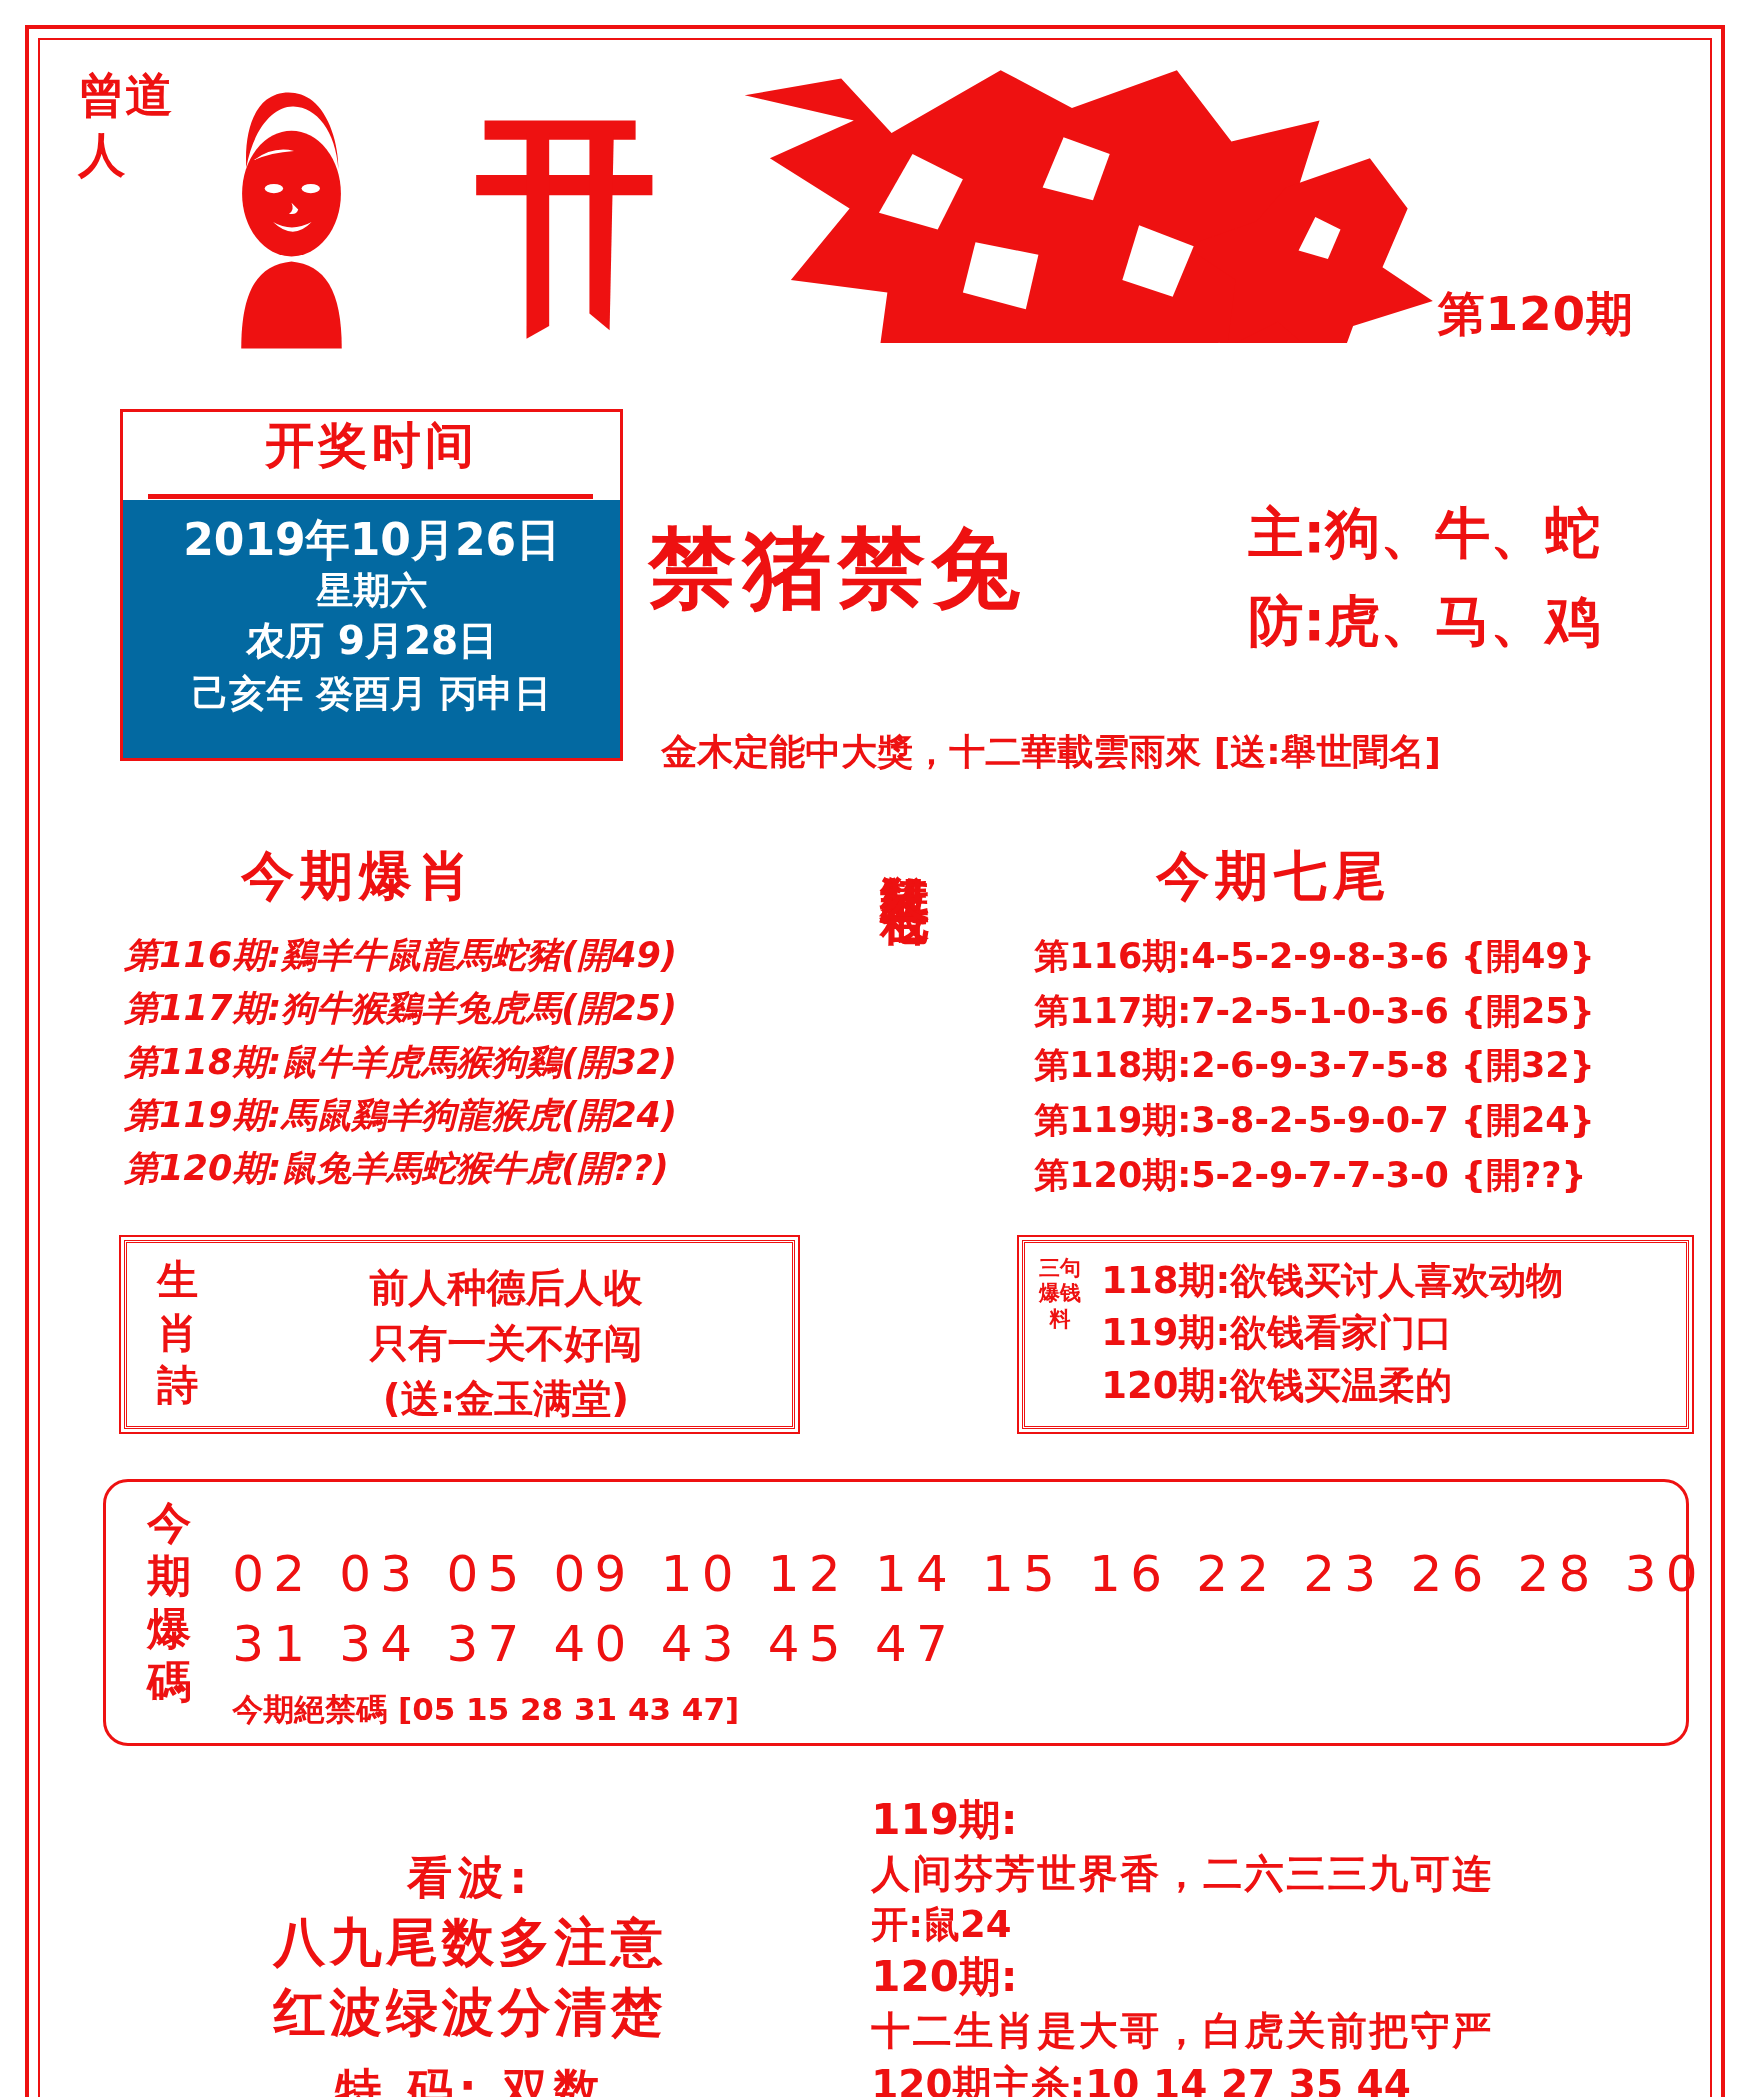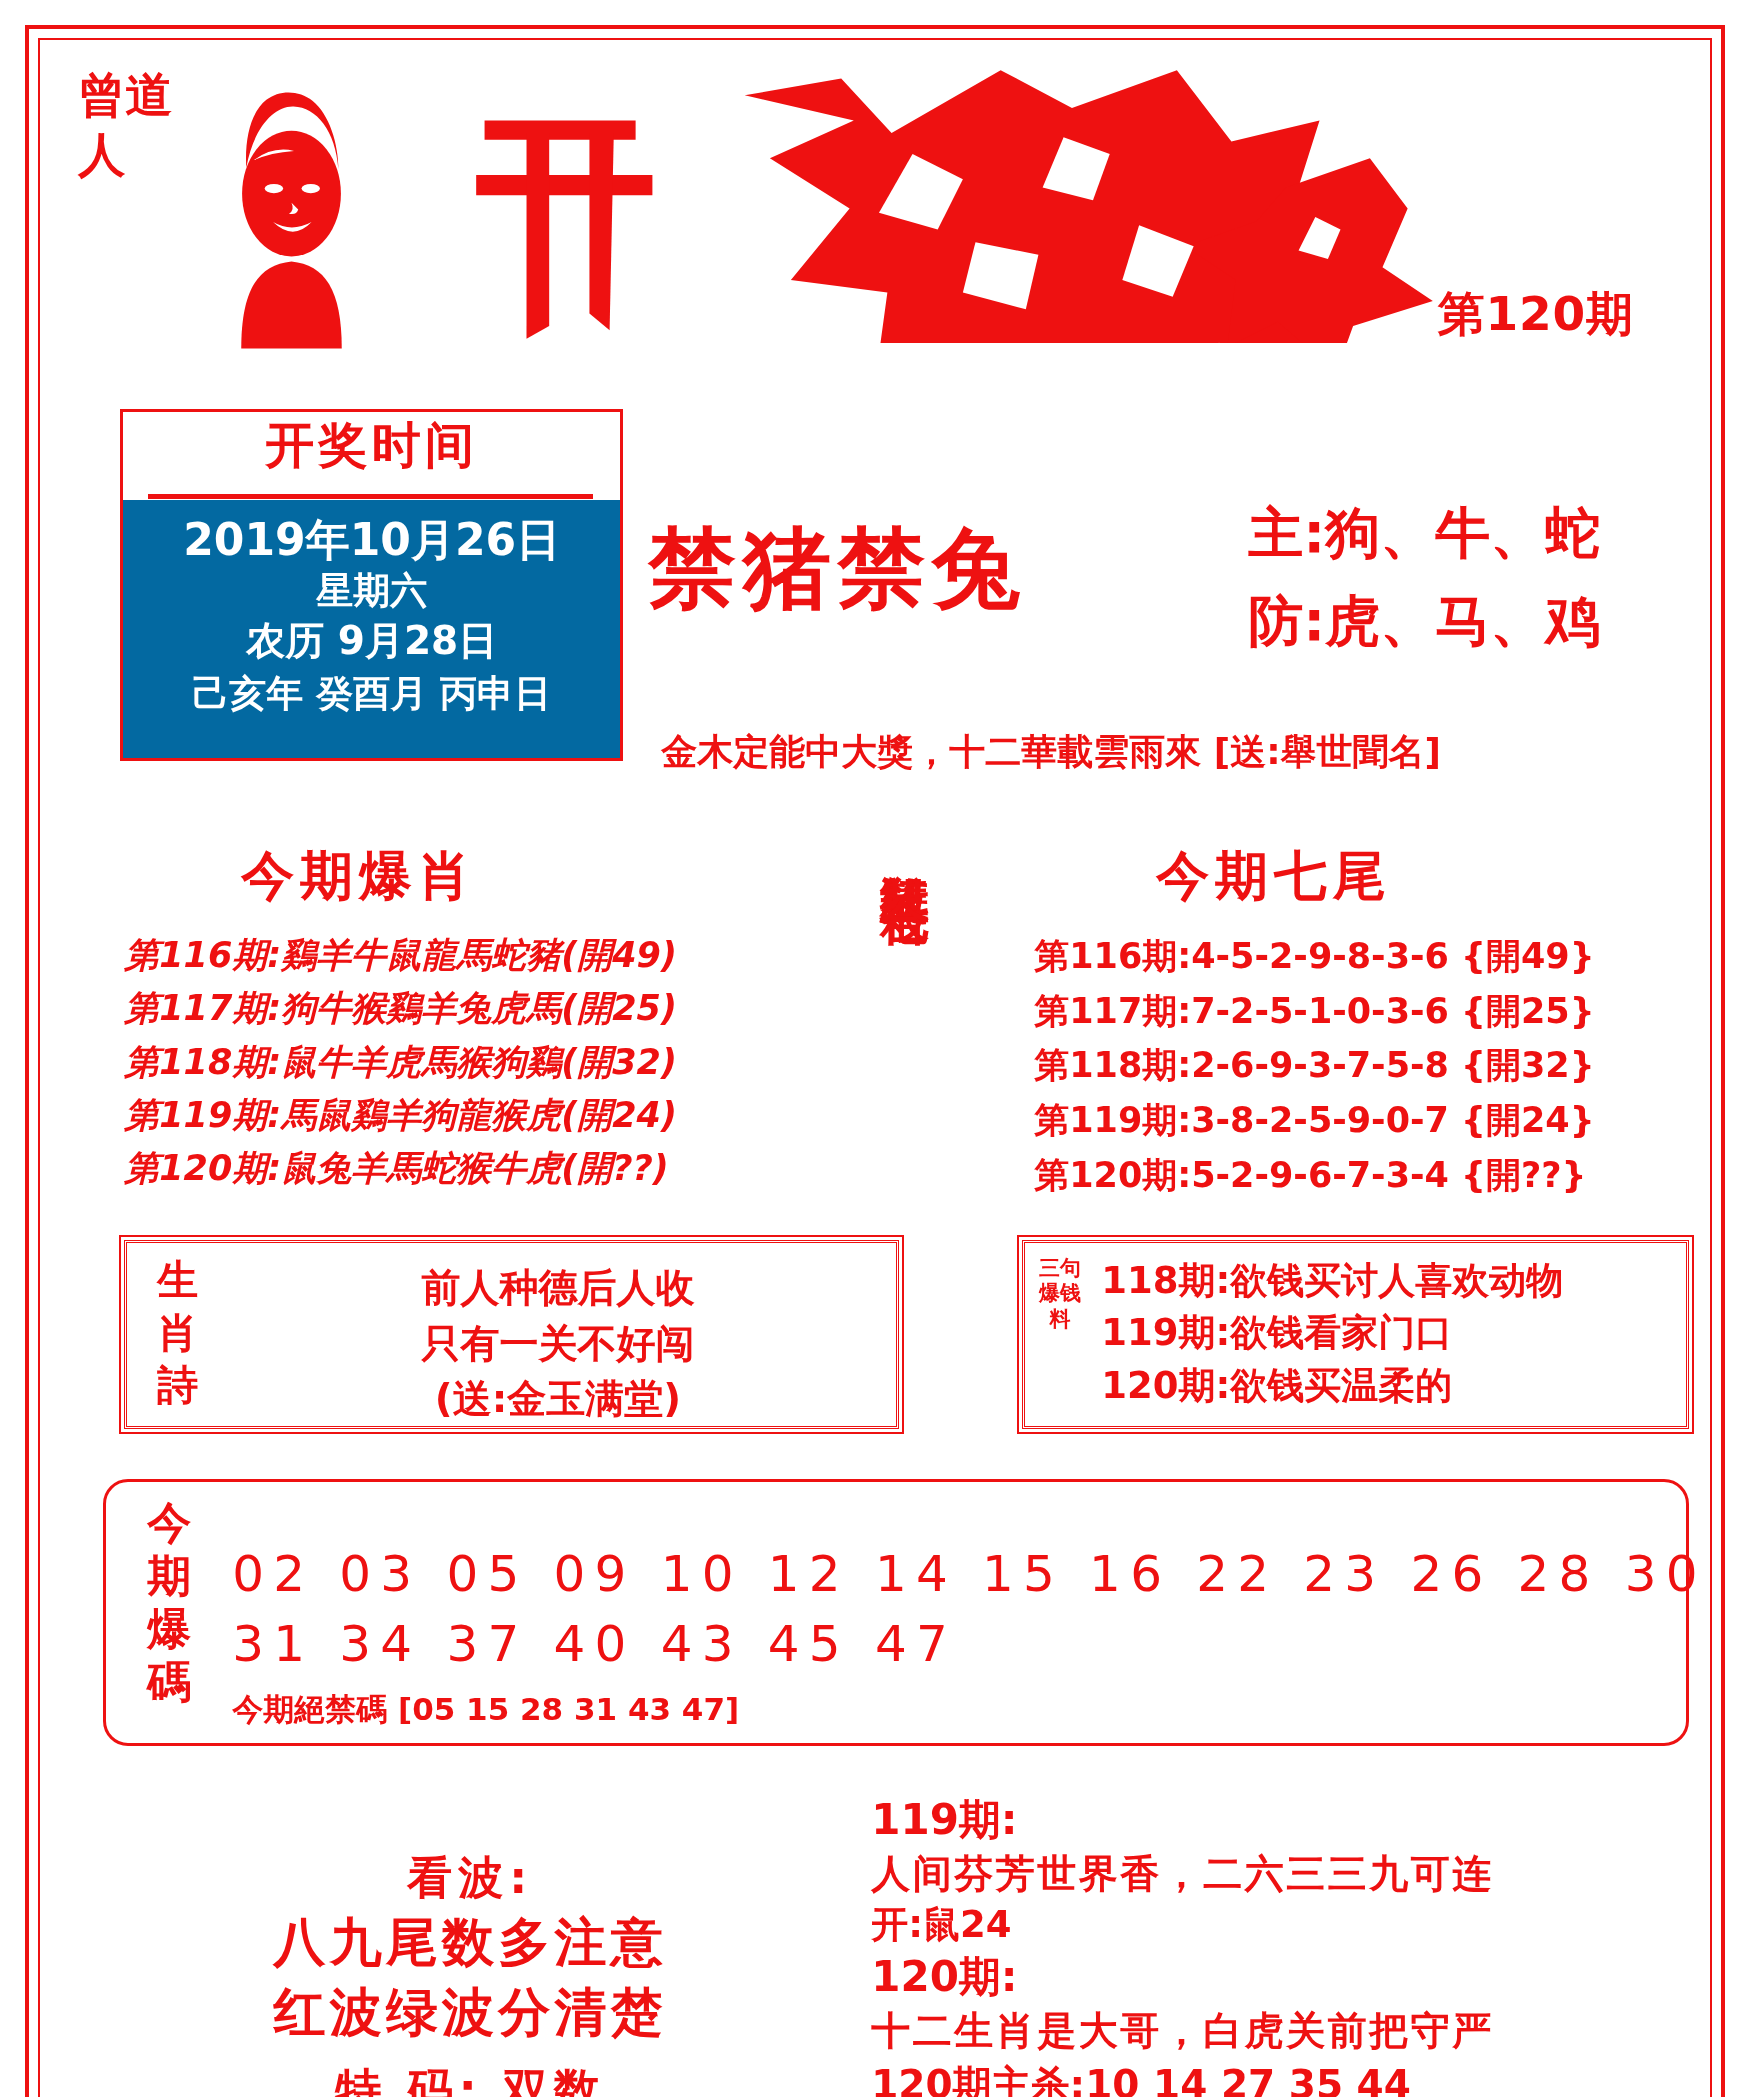--- a/index.html
+++ b/index.html
@@ -250,21 +250,21 @@
     color: #ee1111;
     line-height: 1.56;
     white-space: nowrap;
   }
 
   
   .poem-box {
     position: absolute;
     left: 84px;
     top: 1200px;
-    width: 775px;
+    width: 671px;
     height: 189px;
     border: 3.4px double #ee1111;
     box-sizing: border-box;
     outline: 2.1px solid #ee1111;
     outline-offset: 3.8px;
   }
   .poem-label {
     position: absolute;
     left: 17px;
     top: 11px;
@@ -532,21 +532,21 @@
         <div style="writing-mode:vertical-rl;">殺紅雙</div>
         <div class="gap"></div>
         <div style="writing-mode:vertical-rl;">殺七合</div>
       </div>
 
       <div class="qiwei-list">
         <div class="row">第116期:4-5-2-9-8-3-6 {開49}</div>
         <div class="row">第117期:7-2-5-1-0-3-6 {開25}</div>
         <div class="row">第118期:2-6-9-3-7-5-8 {開32}</div>
         <div class="row">第119期:3-8-2-5-9-0-7 {開24}</div>
-        <div class="row">第120期:5-2-9-6-7-3-4 {開??}</div>
+        <div class="row">第120期:5-2-9-7-7-3-0 {開??}</div>
       </div>
 
       <div class="poem-box">
         <div class="poem-label">生肖詩</div>
         <div class="poem-lines">
           <div>前人种德后人收</div>
           <div>只有一关不好闯</div>
           <div>(送:金玉满堂)</div>
         </div>
       </div>

